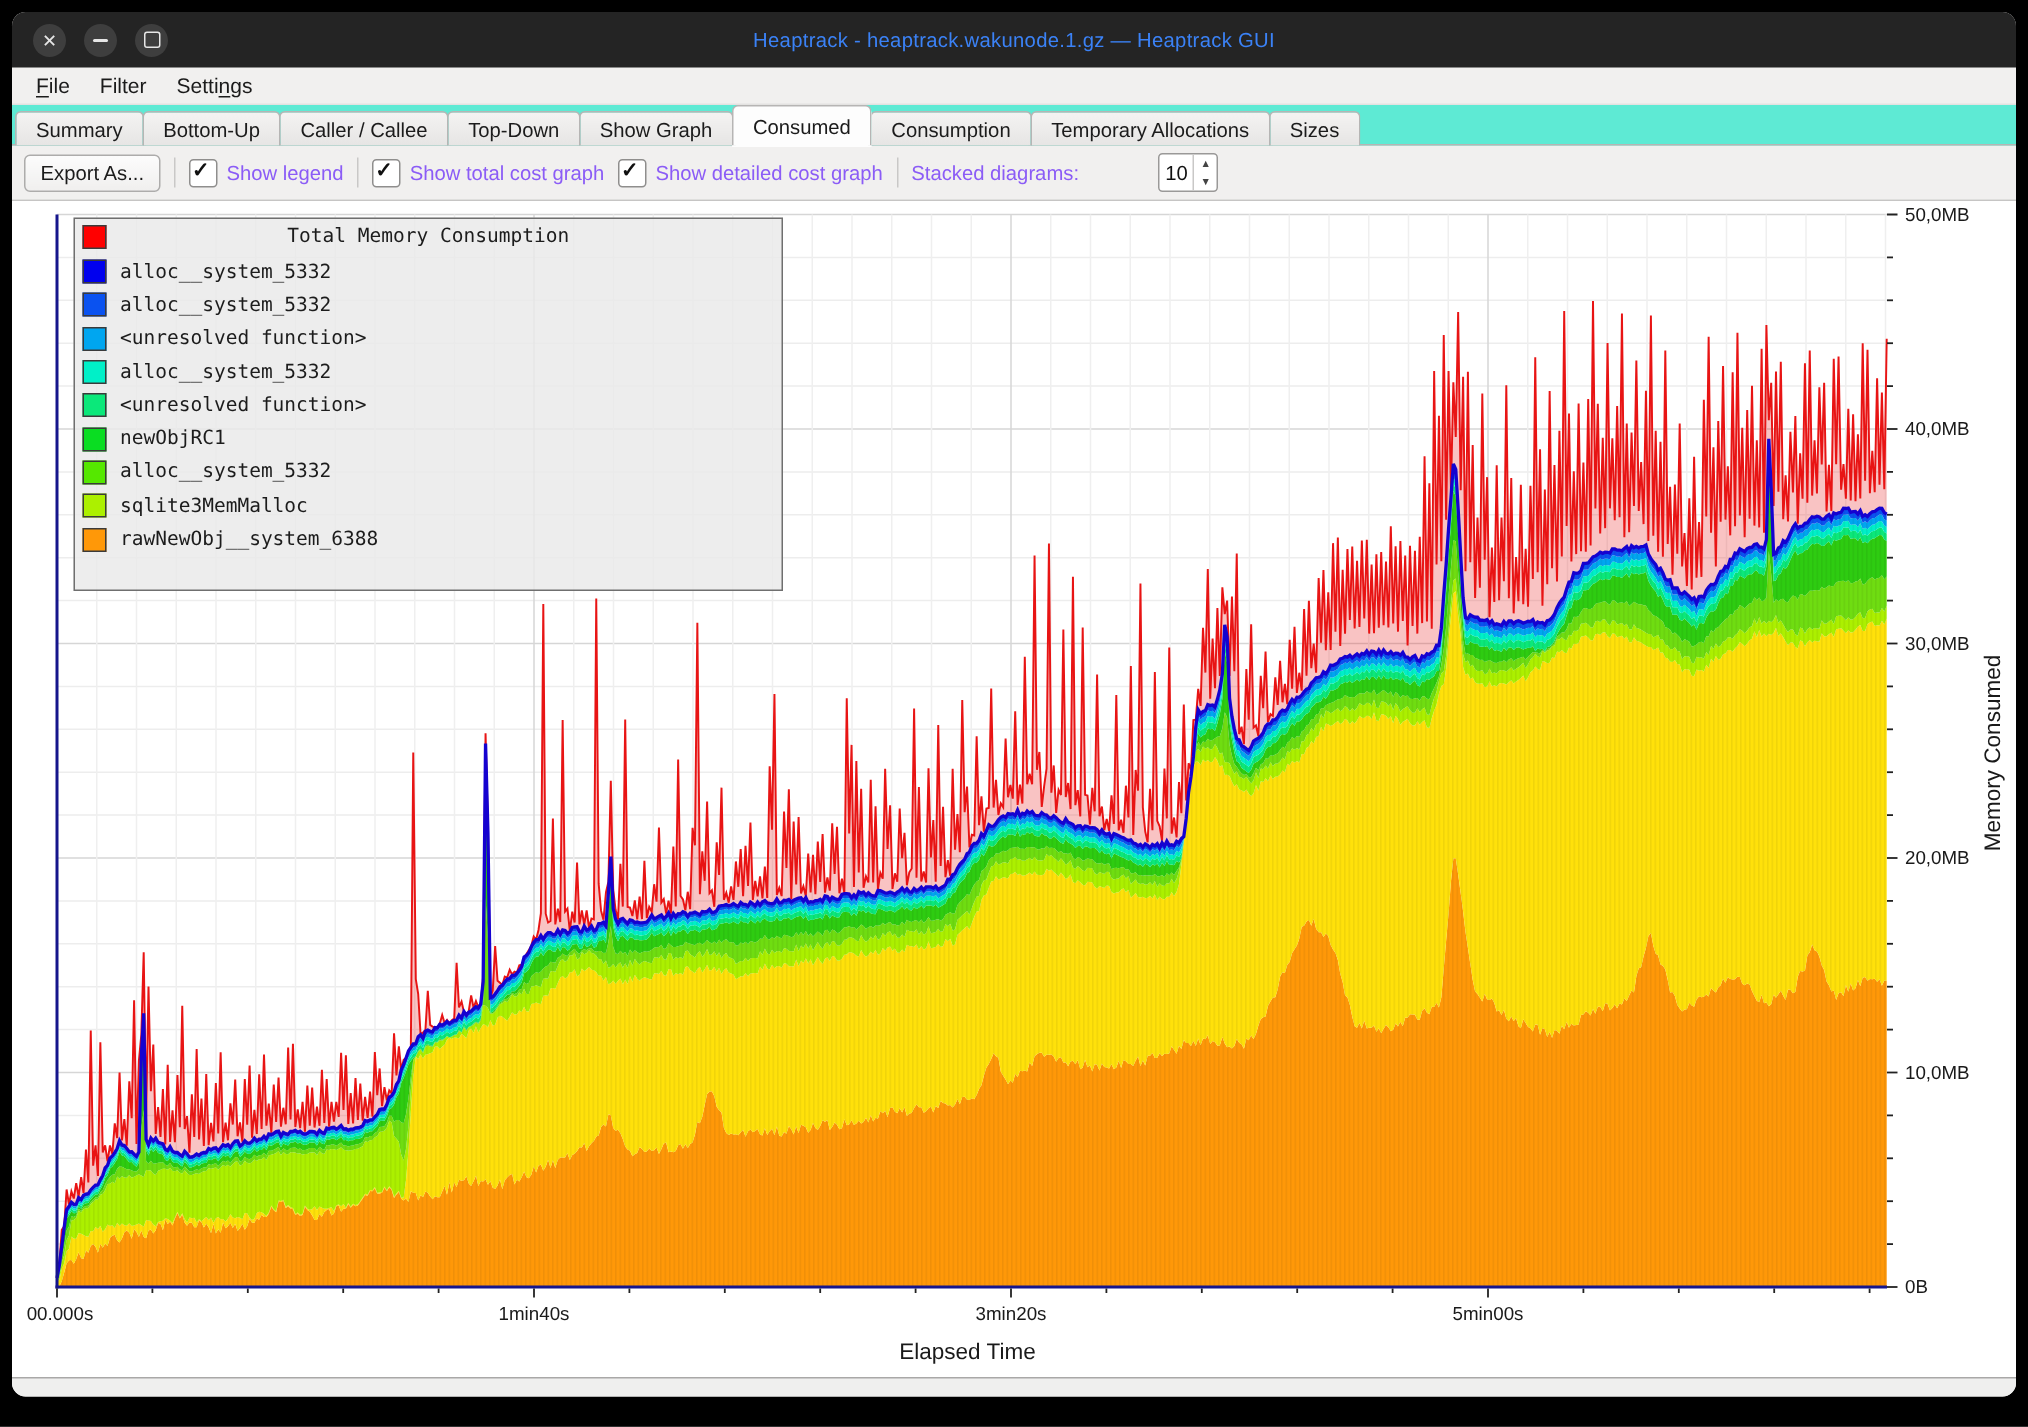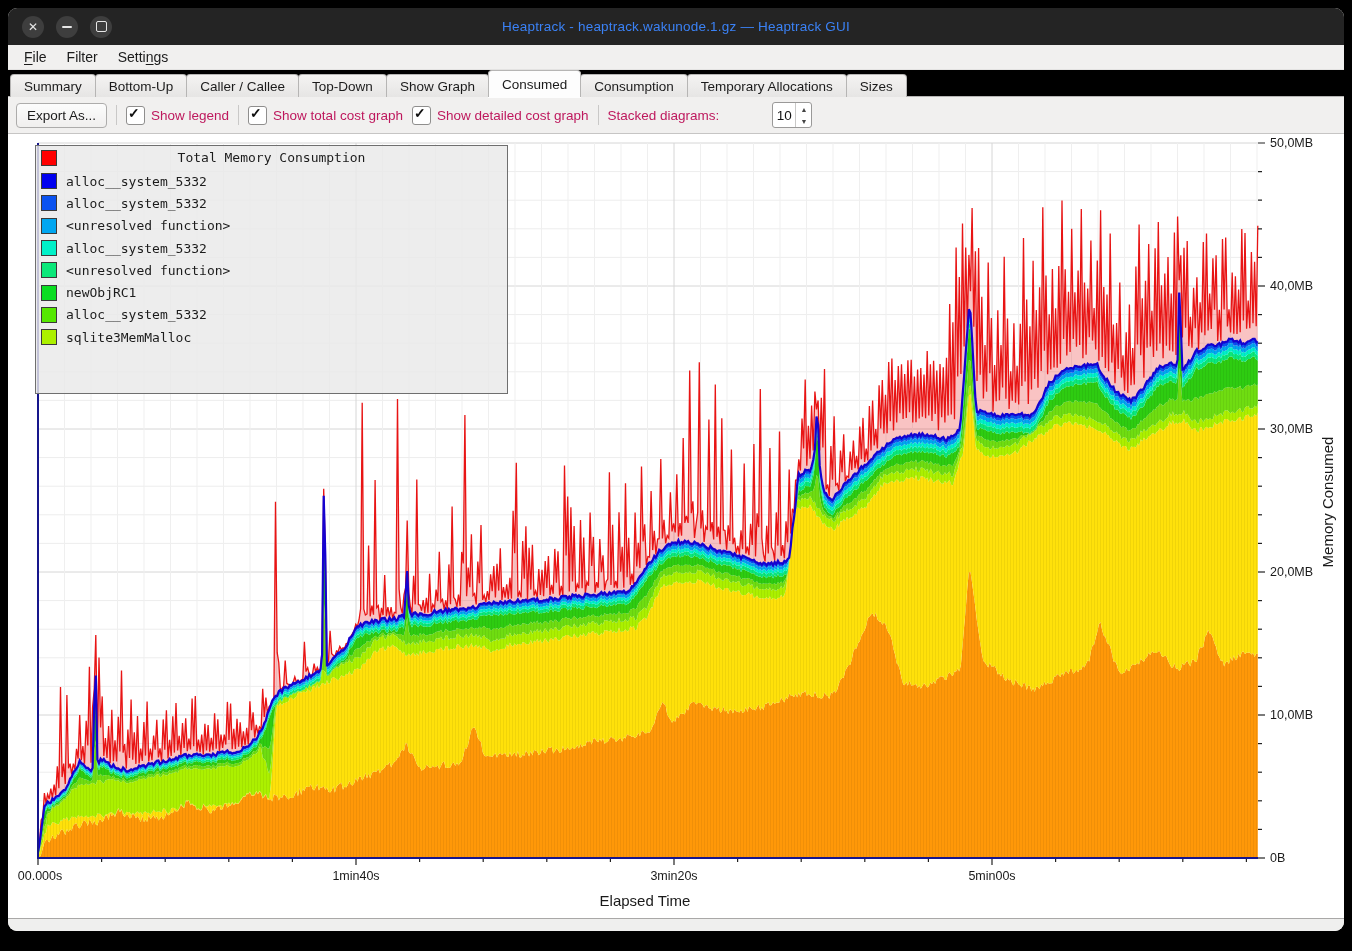--- a/index.html
+++ b/index.html
@@ -14,44 +14,44 @@
   .wbtn .mn{width:10px;height:2px;background:#e6e6e6;border-radius:1px;}
   .wbtn .mx{width:9px;height:9px;border:1.6px solid #e6e6e6;border-radius:2px;}
   .title-text{color:#3b82f6;font-weight:normal;font-size:13.5px;letter-spacing:.2px;}
 
   
   .menubar{height:24px;background:#f1f0ef;display:flex;align-items:center;padding-left:6px;border-bottom:1px solid #e3e2e1;}
   .menu-item{padding:3px 10px;font-size:14px;color:#1b1b1b;}
   .menu-item u{text-decoration:underline;text-underline-offset:2px;}
 
   
-  .tabbar{height:27px;background:#000000;display:flex;align-items:flex-end;padding-left:2px;position:relative;}
+  .tabbar{height:27px;background:#5eead4;display:flex;align-items:flex-end;padding-left:2px;position:relative;}
   .tabbar::after{content:"";position:absolute;left:0;right:0;bottom:0;height:1px;background:#b6b5b4;}
   .tab{position:relative;z-index:1;height:22px;margin-top:4px;padding:0 13px;display:flex;align-items:center;font-size:13.5px;color:#1b1b1b;background:linear-gradient(#f4f3f2,#e6e5e4);border:1px solid #b6b5b4;border-bottom:none;border-radius:4px 4px 0 0;margin-right:-1px;}
   .tab.active{z-index:3;height:26px;margin-top:1px;background:#fdfdfd;box-shadow:0 1px 0 #fdfdfd;}
 
   
   .toolbar{height:36px;background:#f1f0ef;display:flex;align-items:center;padding:0 8px;gap:9px;}
   .btn{font-size:13.5px;color:#1b1b1b;background:linear-gradient(#fcfcfc,#f0efee);border:1px solid #adacab;border-radius:4px;padding:4px 10px;}
   .tsep{width:1px;height:20px;background:#c9c8c7;}
   .check-group{display:flex;align-items:center;gap:6px;}
   .checkbox{position:relative;width:17px;height:17px;background:#fff;border:1px solid #8f8e8d;border-radius:3px;}
   .checkbox .mark{position:absolute;left:1px;top:-2px;font-size:14px;font-weight:bold;color:#101010;}
-  .tool-label{font-size:13.5px;color:#be185d;}
+  .tool-label{font-size:13.5px;color:#8b5cf6;}
   .spinbox{display:flex;align-items:stretch;height:24px;background:#fff;border:1px solid #9a9998;border-radius:3px;overflow:hidden;margin-left:44px;}
   .spin-value{width:22px;display:flex;align-items:center;justify-content:center;font-size:13.5px;color:#111;}
   .spin-arrows{width:15px;border-left:1px solid #c9c8c7;display:flex;flex-direction:column;}
   .spin-arrows span{flex:1;display:flex;align-items:center;justify-content:center;font-size:7px;color:#444;}
 
   
   .chart-area{position:relative;width:1336px;height:784px;background:#fff;border-top:1px solid #c6c5c4;}
   .chart-area svg{display:block;}
 
   
-  .legend{position:absolute;left:27px;top:11px;width:471px;height:247px;background:rgba(233,233,233,0.82);border:1px solid #6f6f6f;font-family:"DejaVu Sans Mono",monospace;font-size:13px;color:#1c1c1c;}
+  .legend{position:absolute;left:41px;top:11px;width:471px;height:247px;background:rgba(233,233,233,0.82);border:1px solid #6f6f6f;font-family:"DejaVu Sans Mono",monospace;font-size:13px;color:#1c1c1c;}
   .legend-title{position:relative;height:24px;line-height:24px;text-align:center;}
   .legend-title .swatch{position:absolute;left:5px;top:4px;}
   .swatch{display:inline-block;width:16px;height:16px;border:1px solid #3a3a3a;box-sizing:border-box;}
   .legend-row{height:22.3px;display:flex;align-items:center;padding-left:5px;gap:9px;}
 
   
   .statusbar{position:relative;height:22px;background:#efefee;border-top:1px solid #a9a8a7;}
 </style>
 </head>
 <body>
@@ -320,20 +320,24 @@
             <span>newObjRC1</span>
           </div>
         <div class="legend-row">
             <span class="swatch" style="background: rgb(85, 232, 0);"></span>
             <span>alloc__system_5332</span>
           </div>
         <div class="legend-row">
             <span class="swatch" style="background: rgb(172, 240, 0);"></span>
             <span>sqlite3MemMalloc</span>
           </div>
+        <div class="legend-row">
+            <span class="swatch" style="background: rgb(255, 152, 8);"></span>
+            <span>rawNewObj__system_6388</span>
+          </div>
       </div>
     </div>
 
     <div class="statusbar">
       
     </div>
 
   </div>
 </div>
 

